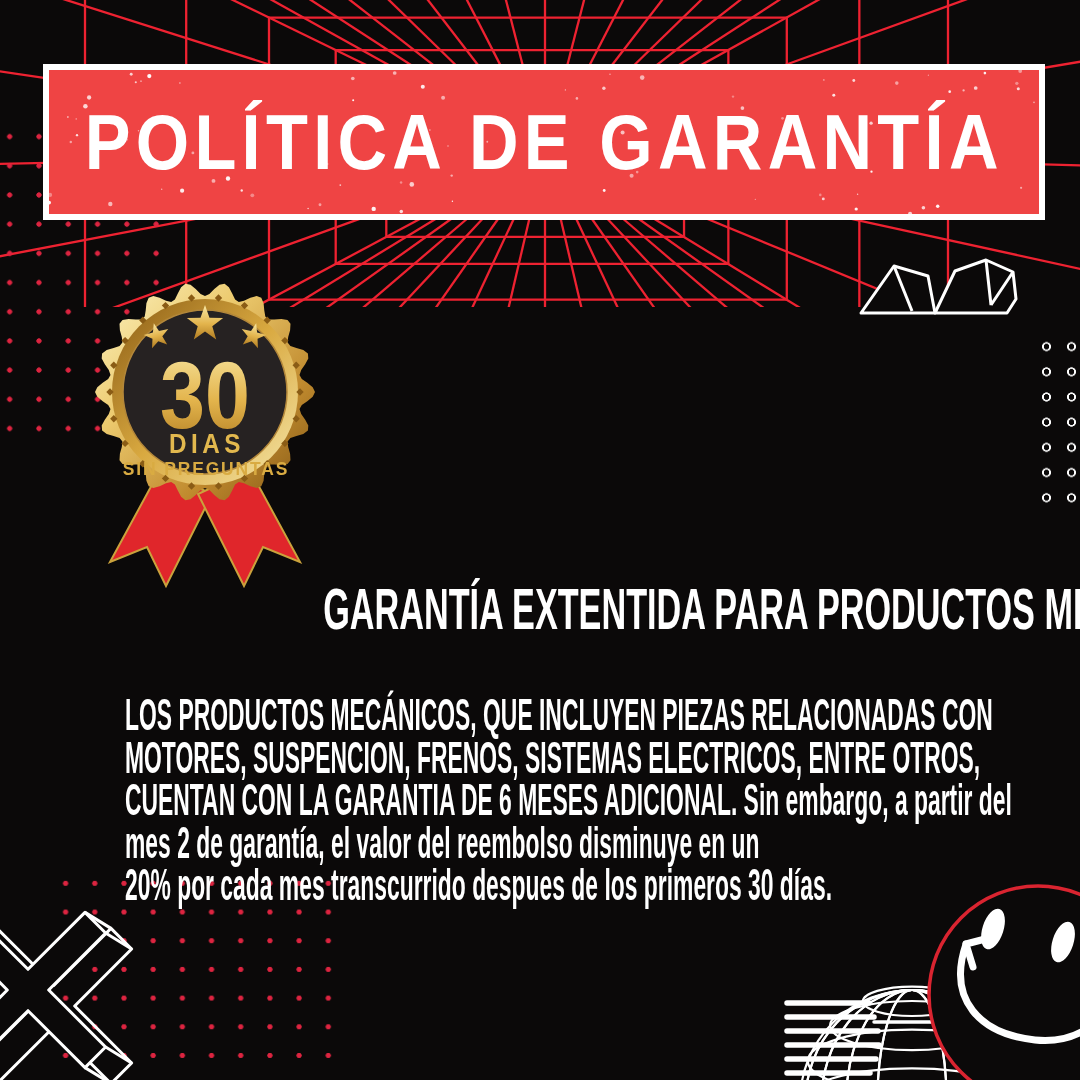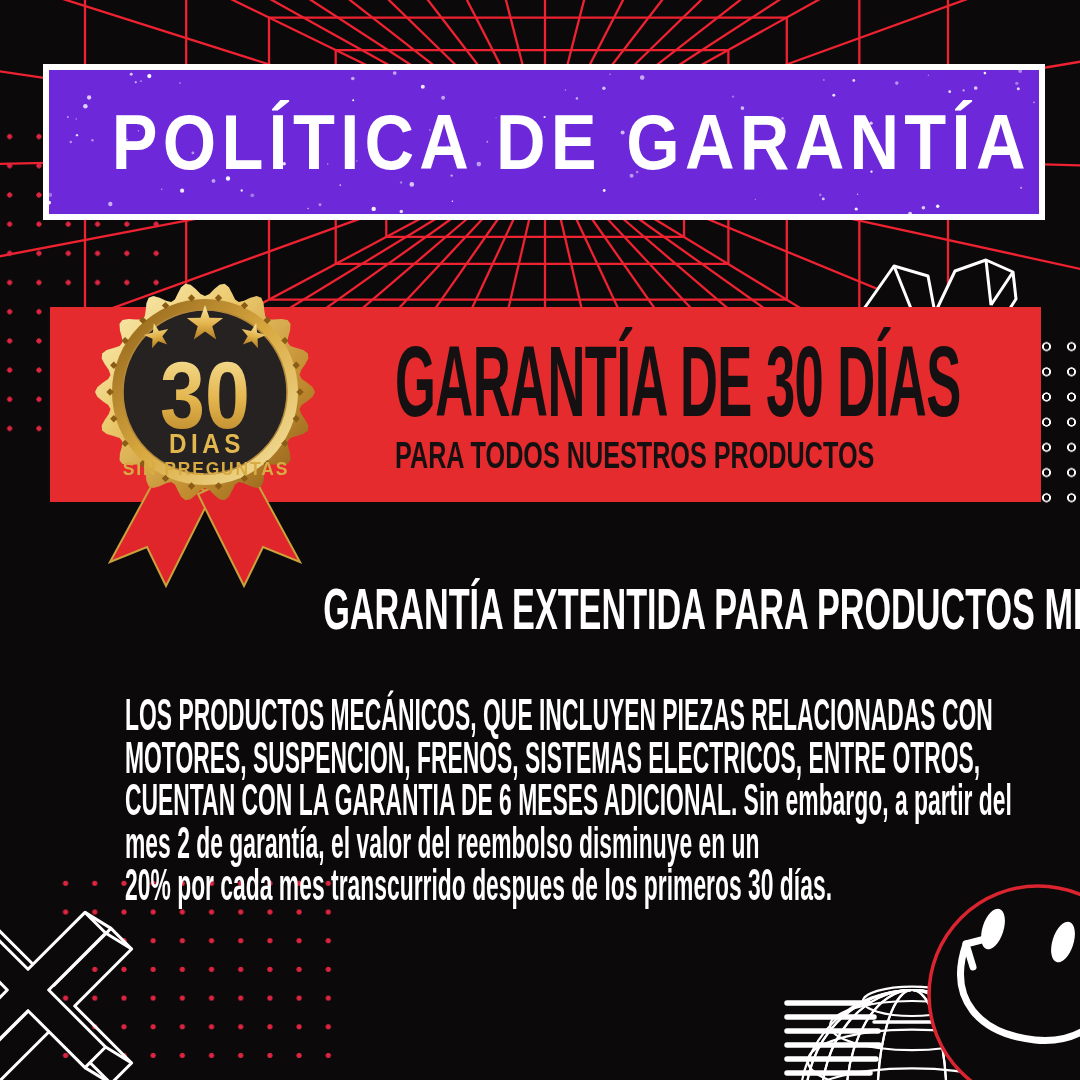--- a/index.html
+++ b/index.html
@@ -15,21 +15,21 @@
   .dots-tl{left:-5px;top:122px;width:176px;height:322px;background-size:29.3px 29.2px;}
   .dots-bl{left:51px;top:869px;width:293px;height:203px;background-size:29.2px 28.7px;}
 
   
   .circle-dots{left:1034px;top:334px;width:51px;height:177px;
     background-image:radial-gradient(circle,rgba(0,0,0,0) 2.6px,#fff 2.8px,#fff 4.2px,rgba(0,0,0,0) 4.8px);
     background-size:25px 25.2px;}
 
   
   .title-box{left:43px;top:64px;width:1002px;height:156px;box-sizing:border-box;
-    border:6px solid #fff;background:#6d28d9;display:flex;align-items:center;overflow:hidden;}
+    border:6px solid #fff;background:#ef4444;display:flex;align-items:center;justify-content:center;overflow:hidden;}
   #star-svg{position:absolute;left:0;top:0;width:100%;height:100%;}
   .poster-title{position:relative;margin:0;color:#fff;font-size:78px;font-weight:bold;letter-spacing:6px;
     white-space:nowrap;transform:scaleX(.88);}
 
   
   .banner{left:50px;top:307px;width:991px;height:195px;background:#e62b2e;}
   .banner-text{position:absolute;left:345px;top:26px;}
   .b-head{font-size:100px;line-height:96px;font-weight:bold;color:#151112;letter-spacing:-1px;
     white-space:nowrap;transform:scaleX(.525);transform-origin:0 50%;}
   .b-sub{margin-top:8px;font-size:36px;line-height:38px;font-weight:bold;color:#151112;
@@ -205,26 +205,20 @@
         <circle cx="133.1" cy="120.7" r="2.10" fill="#fff" opacity="0.90"></circle>
         <circle cx="969.3" cy="18.7" r="1.50" fill="#fff" opacity="0.80"></circle>
         <circle cx="900.7" cy="21.7" r="1.35" fill="#fff" opacity="0.87"></circle>
         <circle cx="771.3" cy="124.9" r="1.28" fill="#fff" opacity="0.37"></circle>
         <circle cx="259.1" cy="138.5" r="0.74" fill="#fff" opacity="0.80"></circle>
         <circle cx="203.3" cy="125.3" r="1.91" fill="#fff" opacity="0.37"></circle>
       </svg>
     <h1 class="poster-title">POLÍTICA DE GARANTÍA</h1>
   </div>
 
-  <div class="abs banner">
-    <div class="banner-text">
-      <div class="b-head">GARANTÍA DE 30 DÍAS</div>
-      <div class="b-sub">PARA TODOS NUESTROS PRODUCTOS</div>
-    </div>
-  </div>
 
   <div class="abs circle-dots"></div>
 
   <svg id="badge-svg" class="abs" viewBox="0 0 360 330">
     <defs>
       <linearGradient id="goldA" x1="0" y1="0" x2="1" y2="1">
         <stop offset="0" stop-color="#fdf5c5"></stop>
           <stop offset=".35" stop-color="#ecca6e"></stop>
         <stop offset=".7" stop-color="#c08a2e"></stop>
           <stop offset="1" stop-color="#7d5313"></stop>

